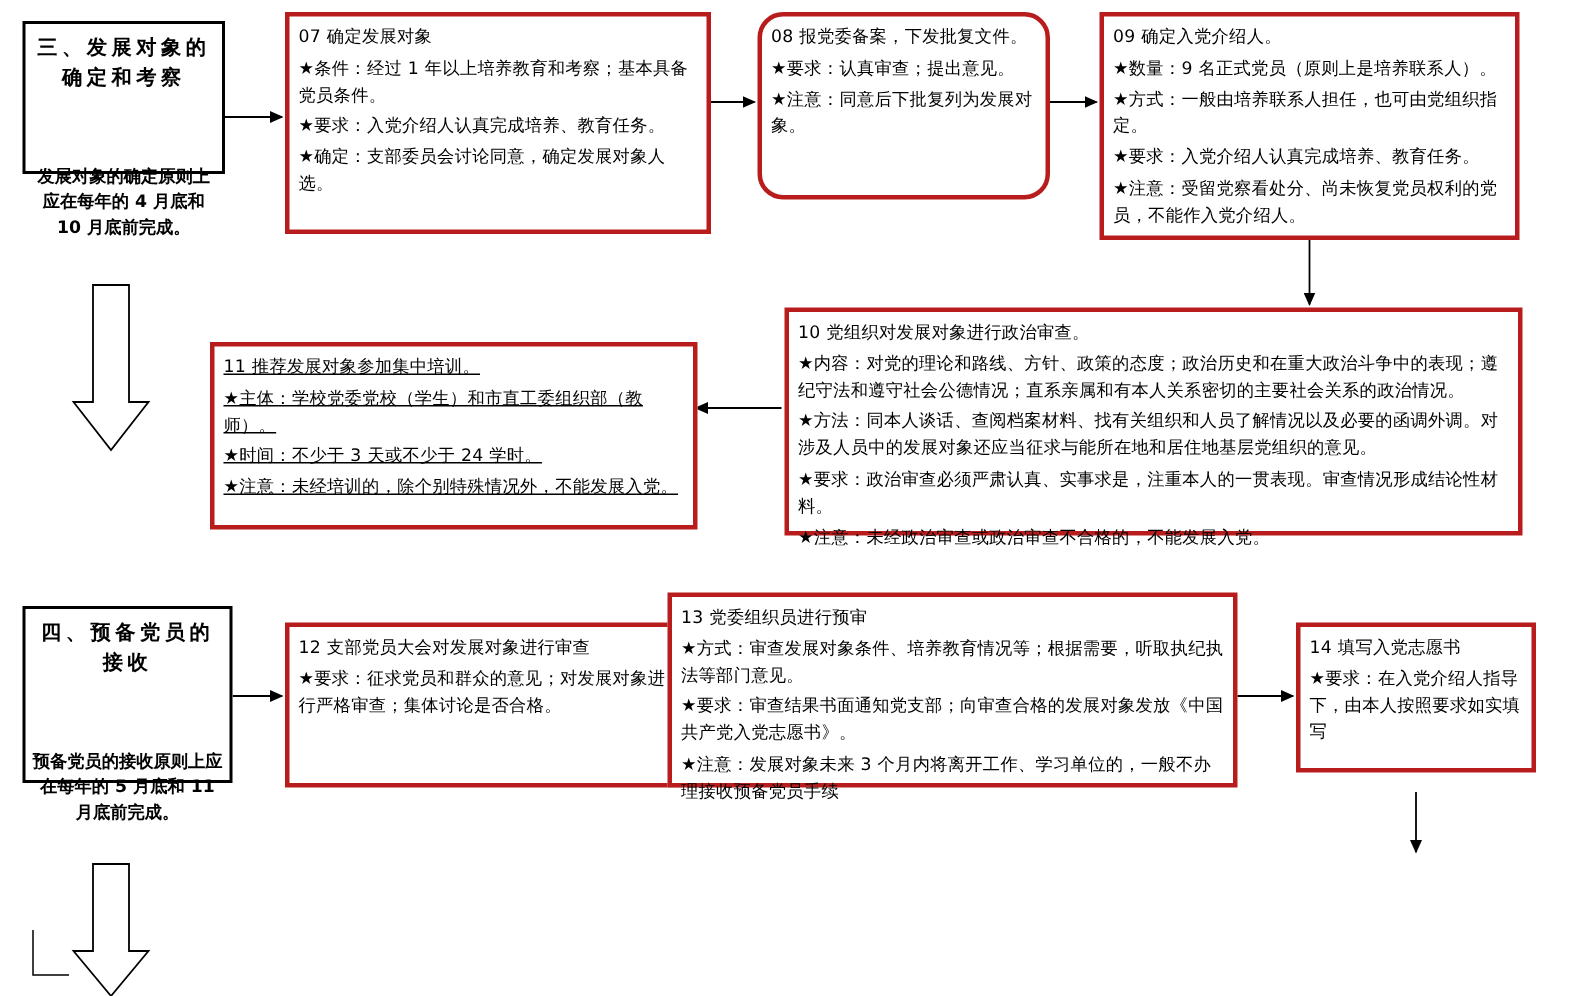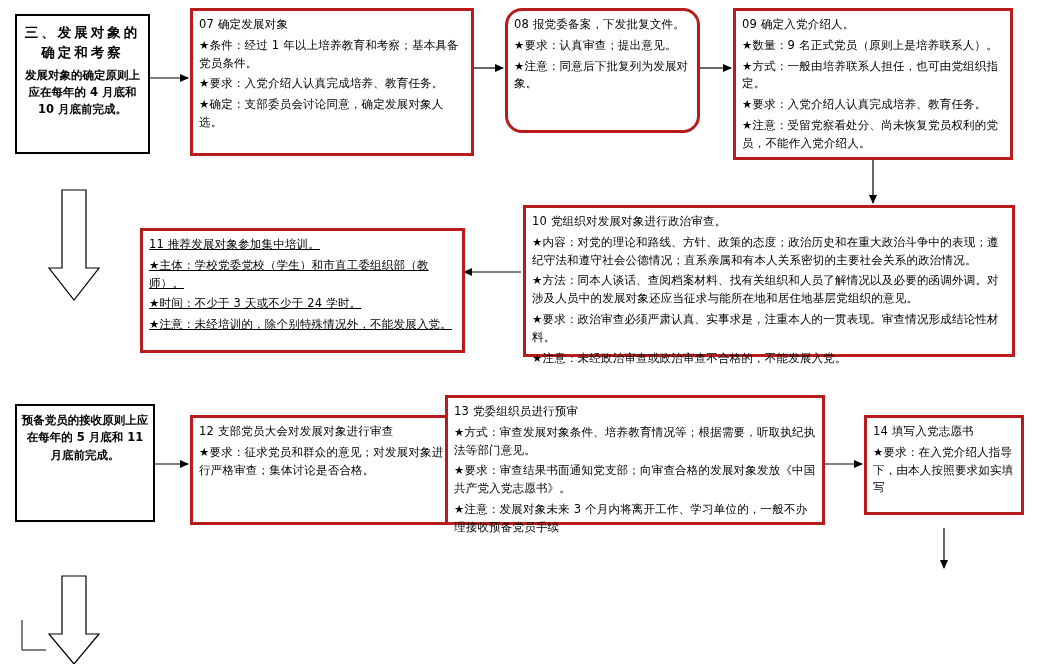--- a/index.html
+++ b/index.html
@@ -45,20 +45,21 @@
     padding: 6px 4px;
   }
   .stage .title {
     font-size: 13.5px;
     letter-spacing: 3px;
     margin-bottom: 4px;
   }
   .stage .sub {
     font-size: 11.5px;
     line-height: 1.5;
+    margin-top: 46px;
   }
 
   svg.arrows {
     position: absolute;
     left: 0;
     top: 0;
     width: 1053px;
     height: 664px;
     pointer-events: none;
   }
@@ -93,21 +94,21 @@
 
     <line x1="944" y1="528" x2="944" y2="568" stroke="#000" stroke-width="1.2" marker-end="url(#ah)"></line>
 
     <path d="M62,190 L86,190 L86,268 L99,268 L74,300 L49,268 L62,268 Z" fill="#fff" stroke="#000" stroke-width="1.2"></path>
 
     <path d="M62,576 L86,576 L86,634 L99,634 L74,664 L49,634 L62,634 Z" fill="#fff" stroke="#000" stroke-width="1.2"></path>
 
     <path d="M22,620 L22,650 L46,650" fill="none" stroke="#000" stroke-width="1"></path>
   </svg>
 
-  <div class="stage" style="left:15px; top:14px; width:135px; height:140px;">
+  <div class="stage" style="left:15px; top:14px; width:135px; height:102px;">
     <div class="title">三、发展对象的确定和考察</div>
     <div class="sub">发展对象的确定原则上应在每年的 4 月底和 10 月底前完成。</div>
   </div>
 
   <div class="box" style="left:190px; top:8px; width:284px; height:148px;">
     <p>07 确定发展对象</p>
     <p>★条件：经过 1 年以上培养教育和考察；基本具备党员条件。</p>
     <p>★要求：入党介绍人认真完成培养、教育任务。</p>
     <p>★确定：支部委员会讨论同意，确定发展对象人选。</p>
   </div>
@@ -135,20 +136,21 @@
   </div>
 
   <div class="box" style="left:140px; top:228px; width:325px; height:125px;text-decoration:underline;">
     <p>11 推荐发展对象参加集中培训。</p>
     <p>★主体：学校党委党校（学生）和市直工委组织部（教师）。</p>
     <p>★时间：不少于 3 天或不少于 24 学时。</p>
     <p>★注意：未经培训的，除个别特殊情况外，不能发展入党。</p>
   </div>
 
   <div class="stage" style="left:15px; top:404px; width:140px; height:118px;">
+    <div class="title">四、预备党员的接收</div>
     <div class="sub">预备党员的接收原则上应在每年的 5 月底和 11 月底前完成。</div>
   </div>
 
   <div class="box" style="left:190px; top:415px; width:265px; height:110px;">
     <p>12 支部党员大会对发展对象进行审查</p>
     <p>★要求：征求党员和群众的意见；对发展对象进行严格审查；集体讨论是否合格。</p>
   </div>
 
   <div class="box" style="left:445px; top:395px; width:380px; height:130px;">
     <p>13 党委组织员进行预审</p>

